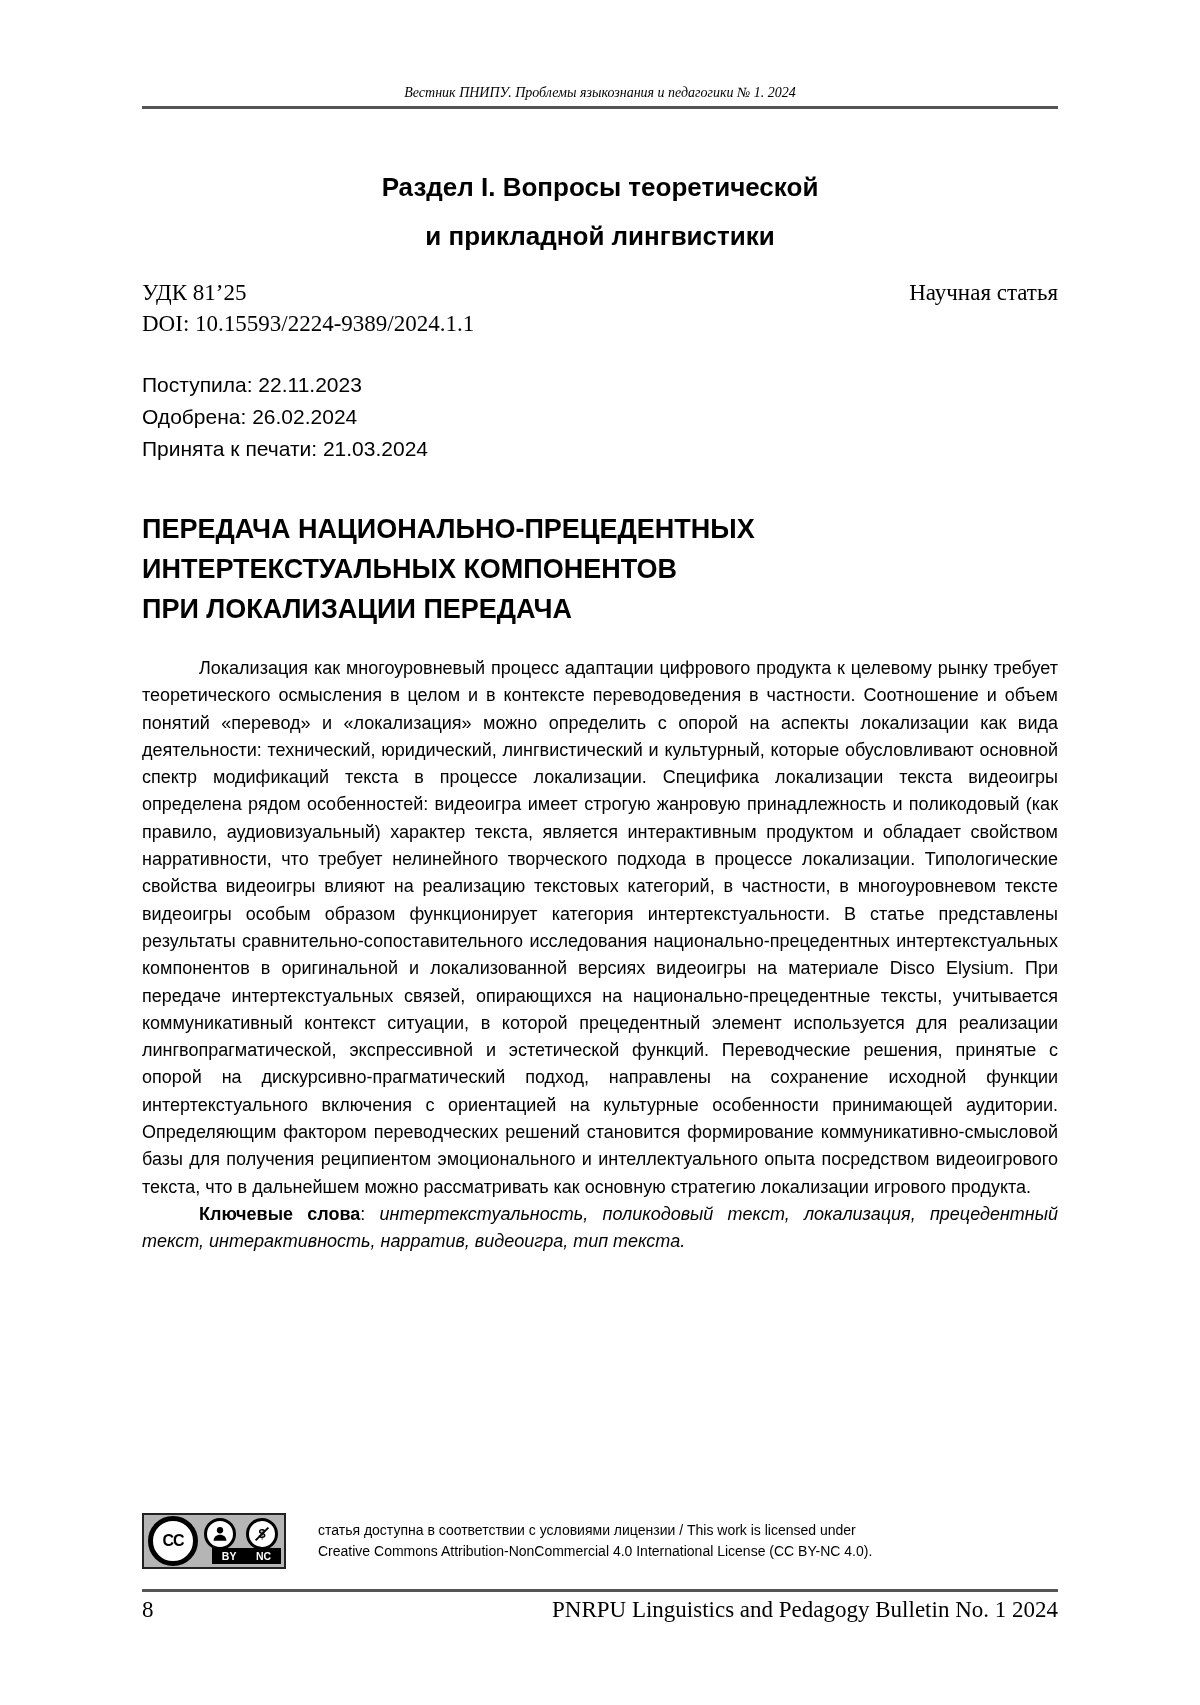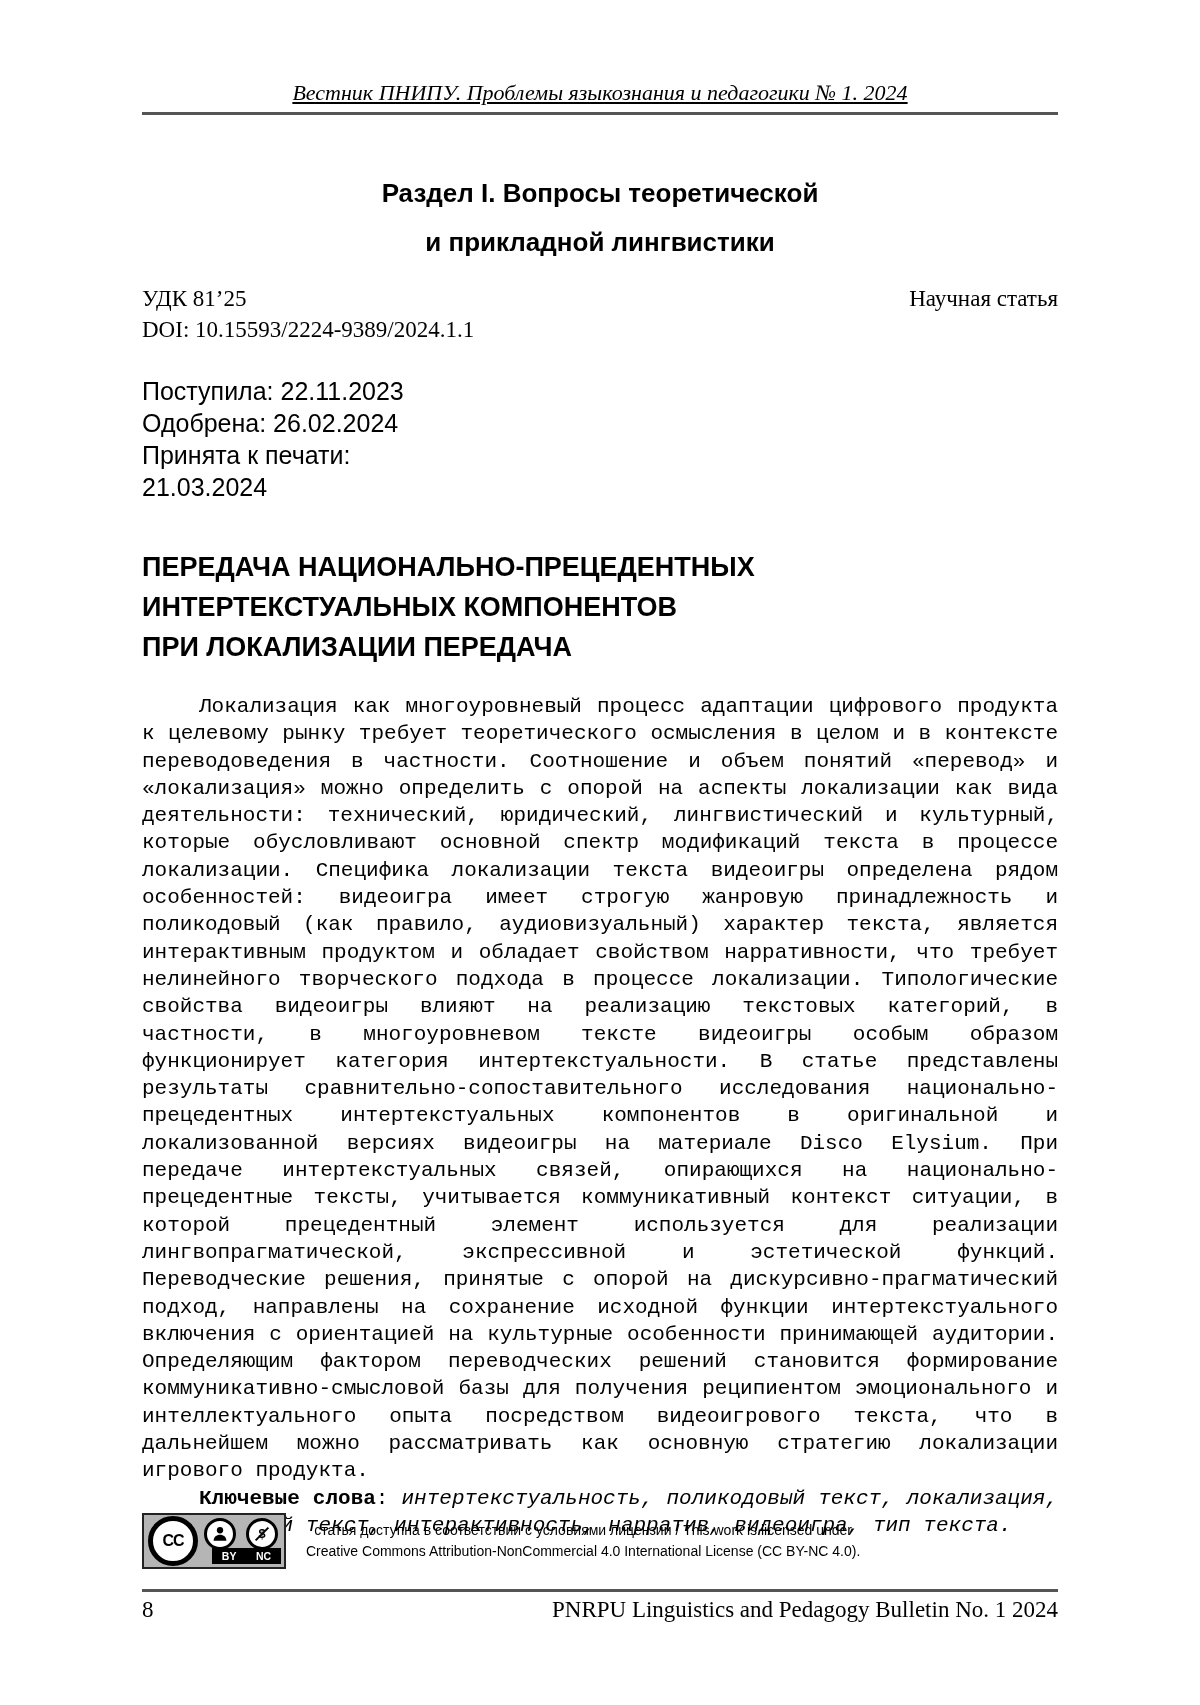--- a/index.html
+++ b/index.html
@@ -13,25 +13,24 @@
     overflow:hidden;
   }
   .content { margin:0 142px; width:916px; }
 
   
   .running-header {
     padding-top:80px;
     text-align:center;
     font-family:"Liberation Serif", serif;
     font-style:italic;
-    font-size:22px;
+    font-size:14px;
     line-height:26px;
-    padding-bottom:6px;
+    padding-bottom:0;
     border-bottom:3px solid #555;
-    text-decoration:underline;
   }
 
   
   .section-heading {
     margin-top:54px;
     text-align:center;
     font-weight:bold;
     font-size:26px;
     line-height:49px;
   }
@@ -43,38 +42,37 @@
     font-size:23px;
     line-height:31px;
   }
   .meta-row { display:flex; justify-content:space-between; }
 
   
   .byline-row { display:flex; margin-top:30px; }
   .byline-left { flex:1 1 auto; }
   .authors { font-weight:bold; font-size:24px; line-height:30px; }
   .affiliation { margin-top:30px; font-size:22.5px; line-height:33px; }
-  .dates { width:332px; flex:0 0 auto; font-size:25px; line-height:32px; }
+  .dates { width:332px; flex:0 0 auto; font-size:21px; line-height:32px; }
 
   
   .article-title {
     margin-top:44px;
     text-align:left;
     font-weight:bold;
     font-size:27px;
     line-height:40px;
   }
 
   
   .abstract {
     margin-top:26px;
-    font-size:21px;
+    font-size:18px;
     line-height:27.3px;
     text-align:justify;
-    font-family:Liberation Mono, monospace;
   }
   .abstract p { margin:0; text-indent:57px; }
   .keywords i { font-style:italic; }
   .keywords b { font-weight:bold; }
 
   
   .license-row {
     position:absolute;
     top:1513px; left:142px;
     display:flex;
@@ -117,24 +115,23 @@
     border-radius:50%;
     background:#fff;
     border:3px solid #000;
     display:flex; align-items:center; justify-content:center;
     z-index:2;
   }
   .cc-by { left:60px; }
   .cc-nc { left:102px; }
   .cc-small svg { width:18px; height:18px; display:block; }
   .license-text {
-    margin-left:20px;
+    margin-left:32px;
     font-size:14px;
     line-height:21.5px;
-    text-align:center;
   }
 
   
   .page-footer {
     position:absolute;
     top:1589px; left:142px; right:142px;
     border-top:3px solid #555;
     padding-top:5px;
     display:flex;
     justify-content:space-between;

